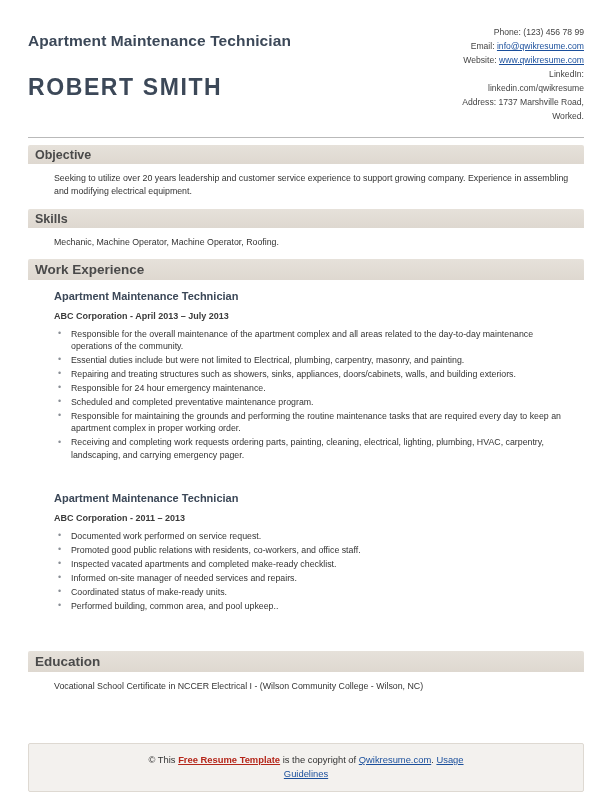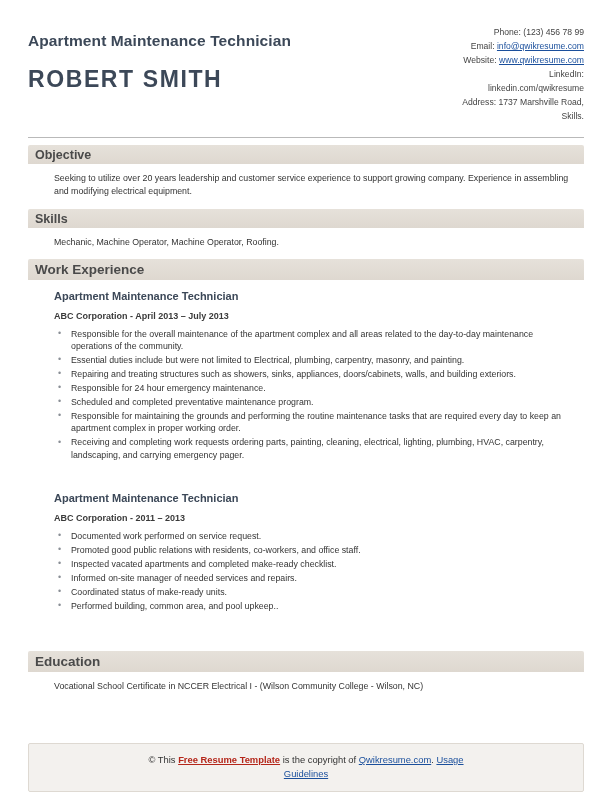--- a/index.html
+++ b/index.html
@@ -33,21 +33,21 @@
     padding-top: 4px;
   }
   .job-title {
     font-size: 15.5px;
     font-weight: bold;
     color: #3c4858;
     line-height: 1.45;
     letter-spacing: 0.1px;
   }
   .cand-name {
-    margin-top: 14px;
+    margin-top: 22px;
     font-size: 23px;
     font-weight: bold;
     letter-spacing: 1.6px;
     color: #3c4858;
   }
   .header-right {
     width: 210px;
     text-align: right;
     font-size: 8.6px;
     line-height: 1.62;
@@ -168,21 +168,21 @@
       <div class="row">Phone: (123) 456 78 99</div>
       <div class="row">
         <span>Email: </span><span class="link">info@qwikresume.com</span>
       </div>
       <div class="row">
         <span>Website: </span><span class="link">www.qwikresume.com</span>
       </div>
       <div class="row">LinkedIn:</div>
       <div class="row">linkedin.com/qwikresume</div>
       <div class="row">Address: 1737 Marshville Road,</div>
-      <div class="row">Skills.</div>
+      <div class="row">Worked.</div>
     </div>
   </div>
 
   <div class="rule"></div>
 
   <div class="sec-bar">
     <span class="sec-title">Objective</span>
   </div>
   <div class="sec-body">Seeking to utilize over 20 years leadership and customer service experience to support growing company. Experience in assembling and modifying electrical equipment.</div>
 

